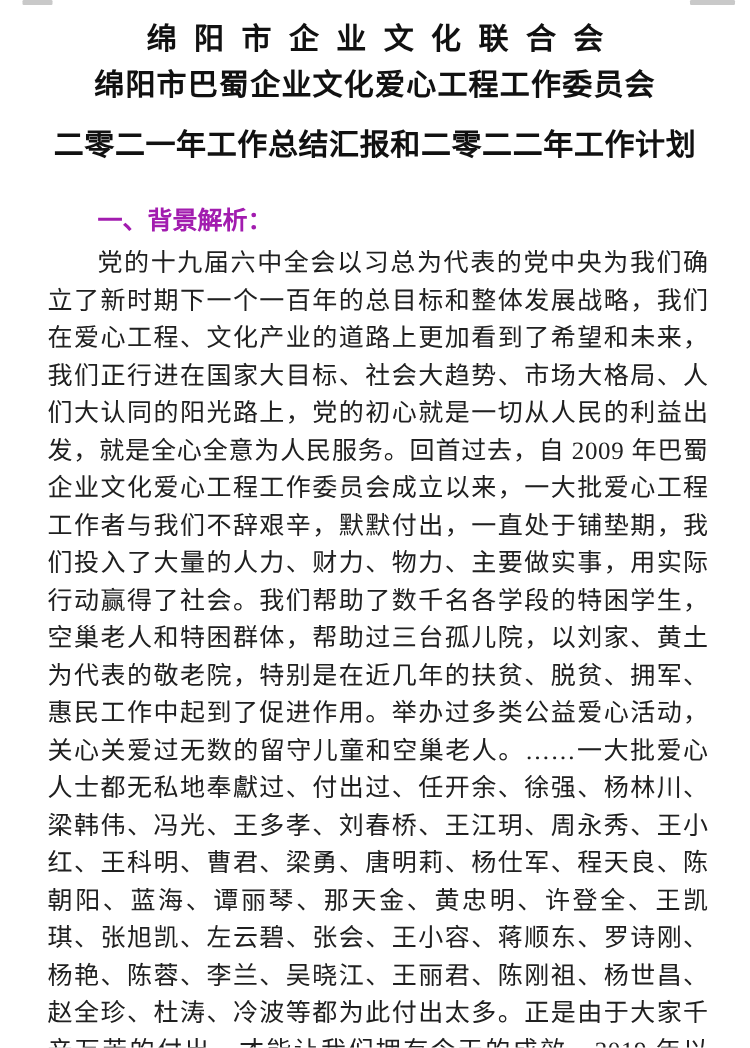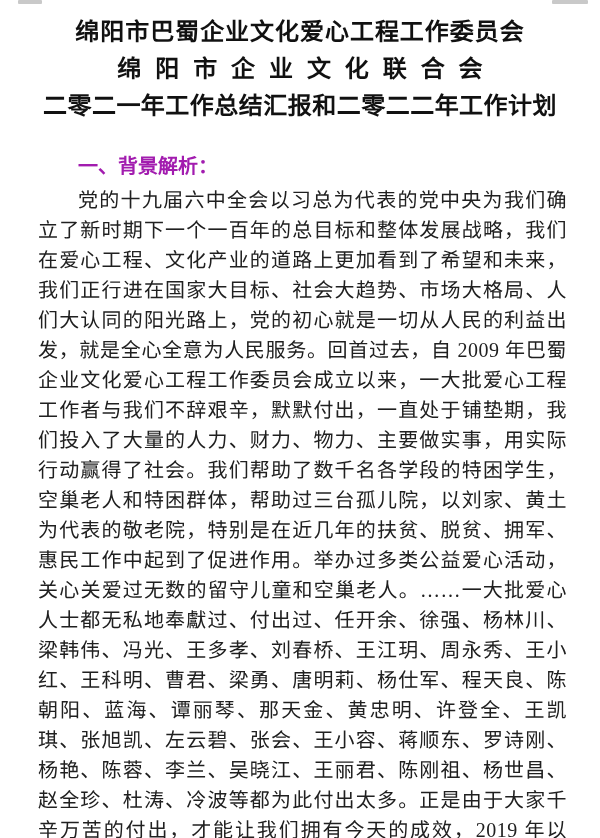--- a/index.html
+++ b/index.html
@@ -32,21 +32,21 @@
   }
   .title-line {
     margin: 0;
     font-size: 24px;
     line-height: 37px;
     color: #111;
     white-space: nowrap;
   }
   .title-line.t1 { letter-spacing: 0.58em; text-indent: 0.58em; }
   .title-line.t2 { letter-spacing: 0.04em; }
-  .title-line.t3 { letter-spacing: 0.02em; }
+  .title-line.t3 { letter-spacing: 0.02em; margin-top: 11px; }
 
   .doc-body {
     margin: 0 33px 0 38px;
   }
   .section-heading {
     margin: 29px 0 0 0;
     text-indent: 2em;
     font-family: "Liberation Sans", sans-serif;
     font-weight: 700;
     font-size: 20px;
@@ -66,22 +66,22 @@
 </style>
 </head>
 <body>
 
 <div class="page">
 
   <div class="corner-mark left" style="background: rgb(201, 201, 201);"></div>
   <div class="corner-mark right" style="background: rgb(201, 201, 201);"></div>
 
   <header class="doc-header">
+    <h1 class="title-line t1">绵阳市企业文化联合会</h1>
     <h1 class="title-line t2">绵阳市巴蜀企业文化爱心工程工作委员会</h1>
-    <h1 class="title-line t1">绵阳市企业文化联合会</h1>
     <h1 class="title-line t3">二零二一年工作总结汇报和二零二二年工作计划</h1>
   </header>
 
   <main class="doc-body">
     <p class="section-heading">一、背景解析：</p>
     <p class="body-paragraph">党的十九届六中全会以习总为代表的党中央为我们确立了新时期下一个一百年的总目标和整体发展战略，我们在爱心工程、文化产业的道路上更加看到了希望和未来，我们正行进在国家大目标、社会大趋势、市场大格局、人们大认同的阳光路上，党的初心就是一切从人民的利益出发，就是全心全意为人民服务。回首过去，自 2009 年巴蜀企业文化爱心工程工作委员会成立以来，一大批爱心工程工作者与我们不辞艰辛，默默付出，一直处于铺垫期，我们投入了大量的人力、财力、物力、主要做实事，用实际行动赢得了社会。我们帮助了数千名各学段的特困学生，空巢老人和特困群体，帮助过三台孤儿院，以刘家、黄土为代表的敬老院，特别是在近几年的扶贫、脱贫、拥军、惠民工作中起到了促进作用。举办过多类公益爱心活动，关心关爱过无数的留守儿童和空巢老人。……一大批爱心人士都无私地奉獻过、付出过、任开余、徐强、杨林川、梁韩伟、冯光、王多孝、刘春桥、王江玥、周永秀、王小红、王科明、曹君、梁勇、唐明莉、杨仕军、程天良、陈朝阳、蓝海、谭丽琴、那天金、黄忠明、许登全、王凯琪、张旭凯、左云碧、张会、王小容、蒋顺东、罗诗刚、杨艳、陈蓉、李兰、吴晓江、王丽君、陈刚祖、杨世昌、赵全珍、杜涛、冷波等都为此付出太多。正是由于大家千辛万苦的付出，才能让我们拥有今天的成效，2019 年以来，在大家的拼搏下，我们确定了《龙马部原生态文化产业博览园》开发建设项目，向绵阳市游仙区广播电视旅游局提交了将朝阳闲置老电影院打造绵阳企业文化中心的报告，决定用实际行动，为加强企业文化</p>
   </main>
 
 </div>
 

